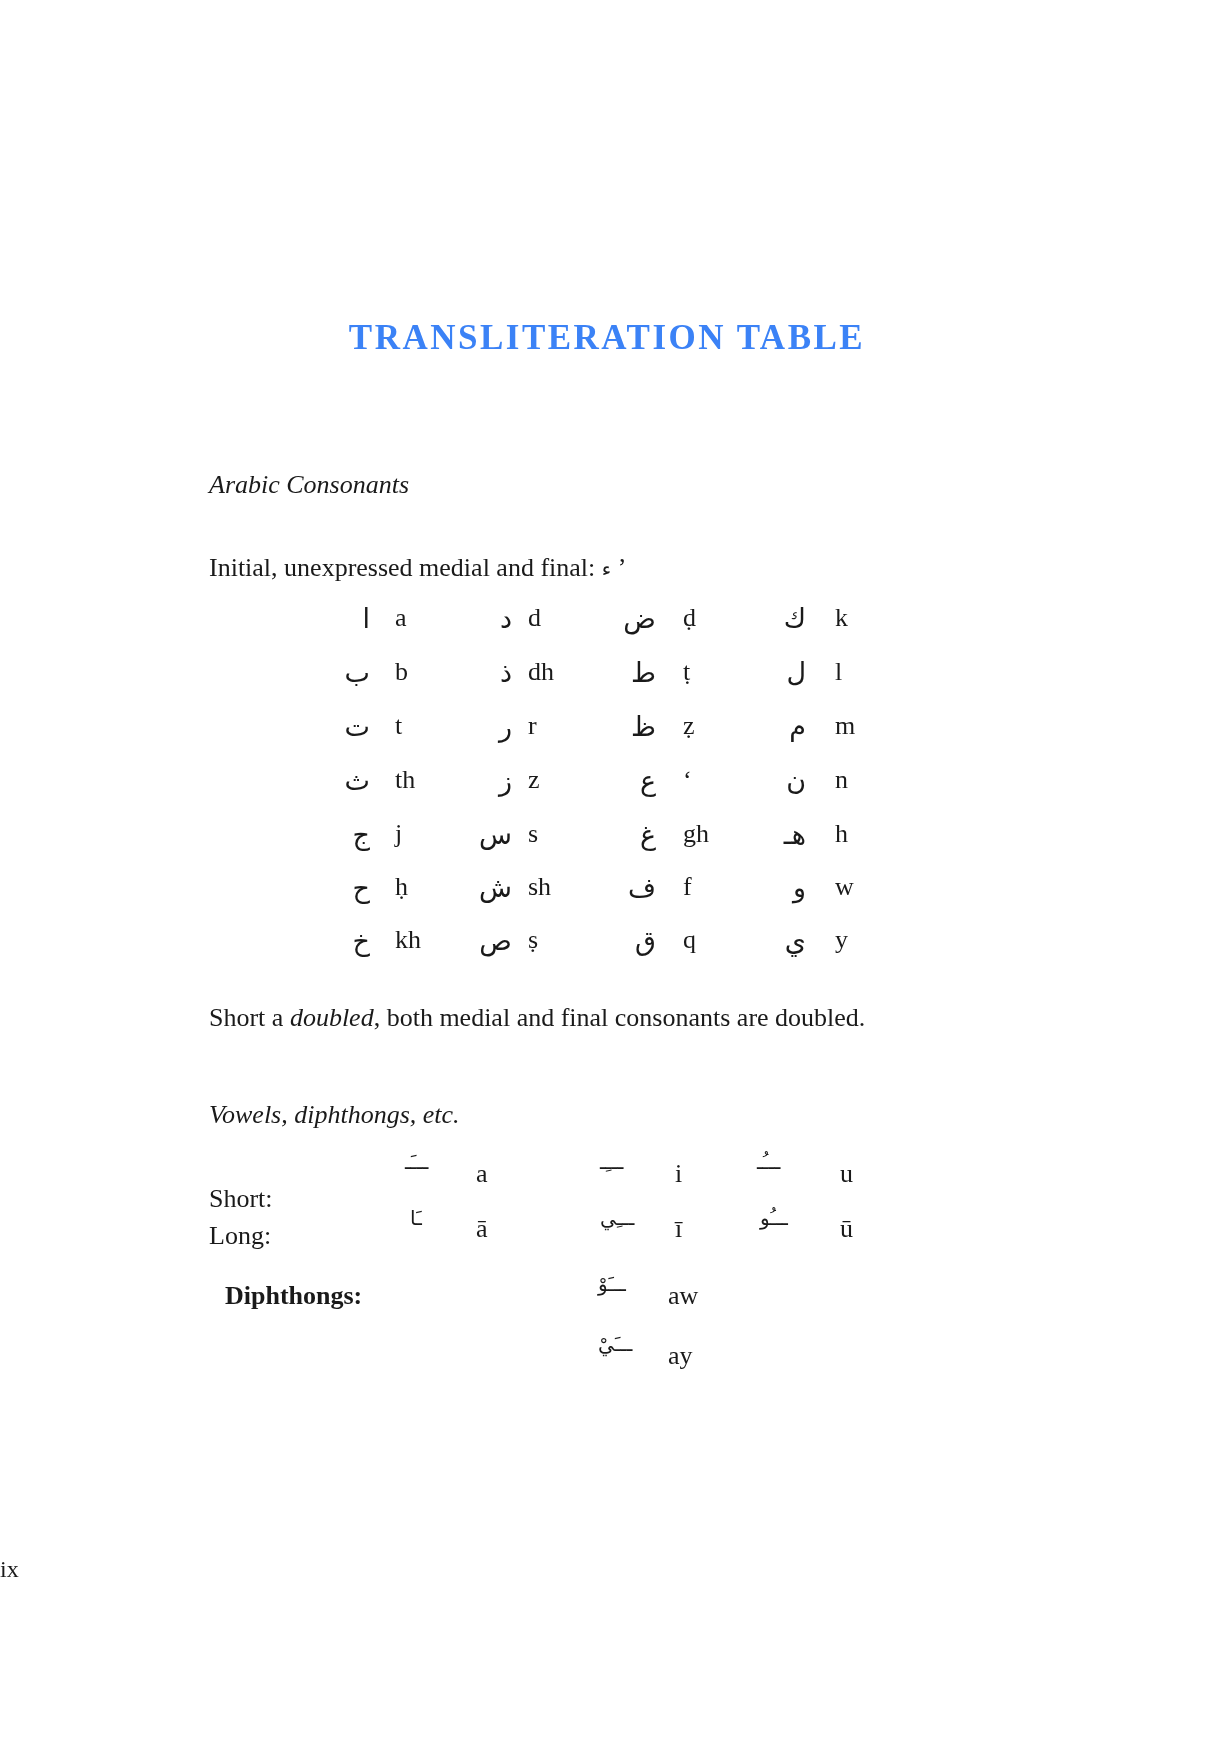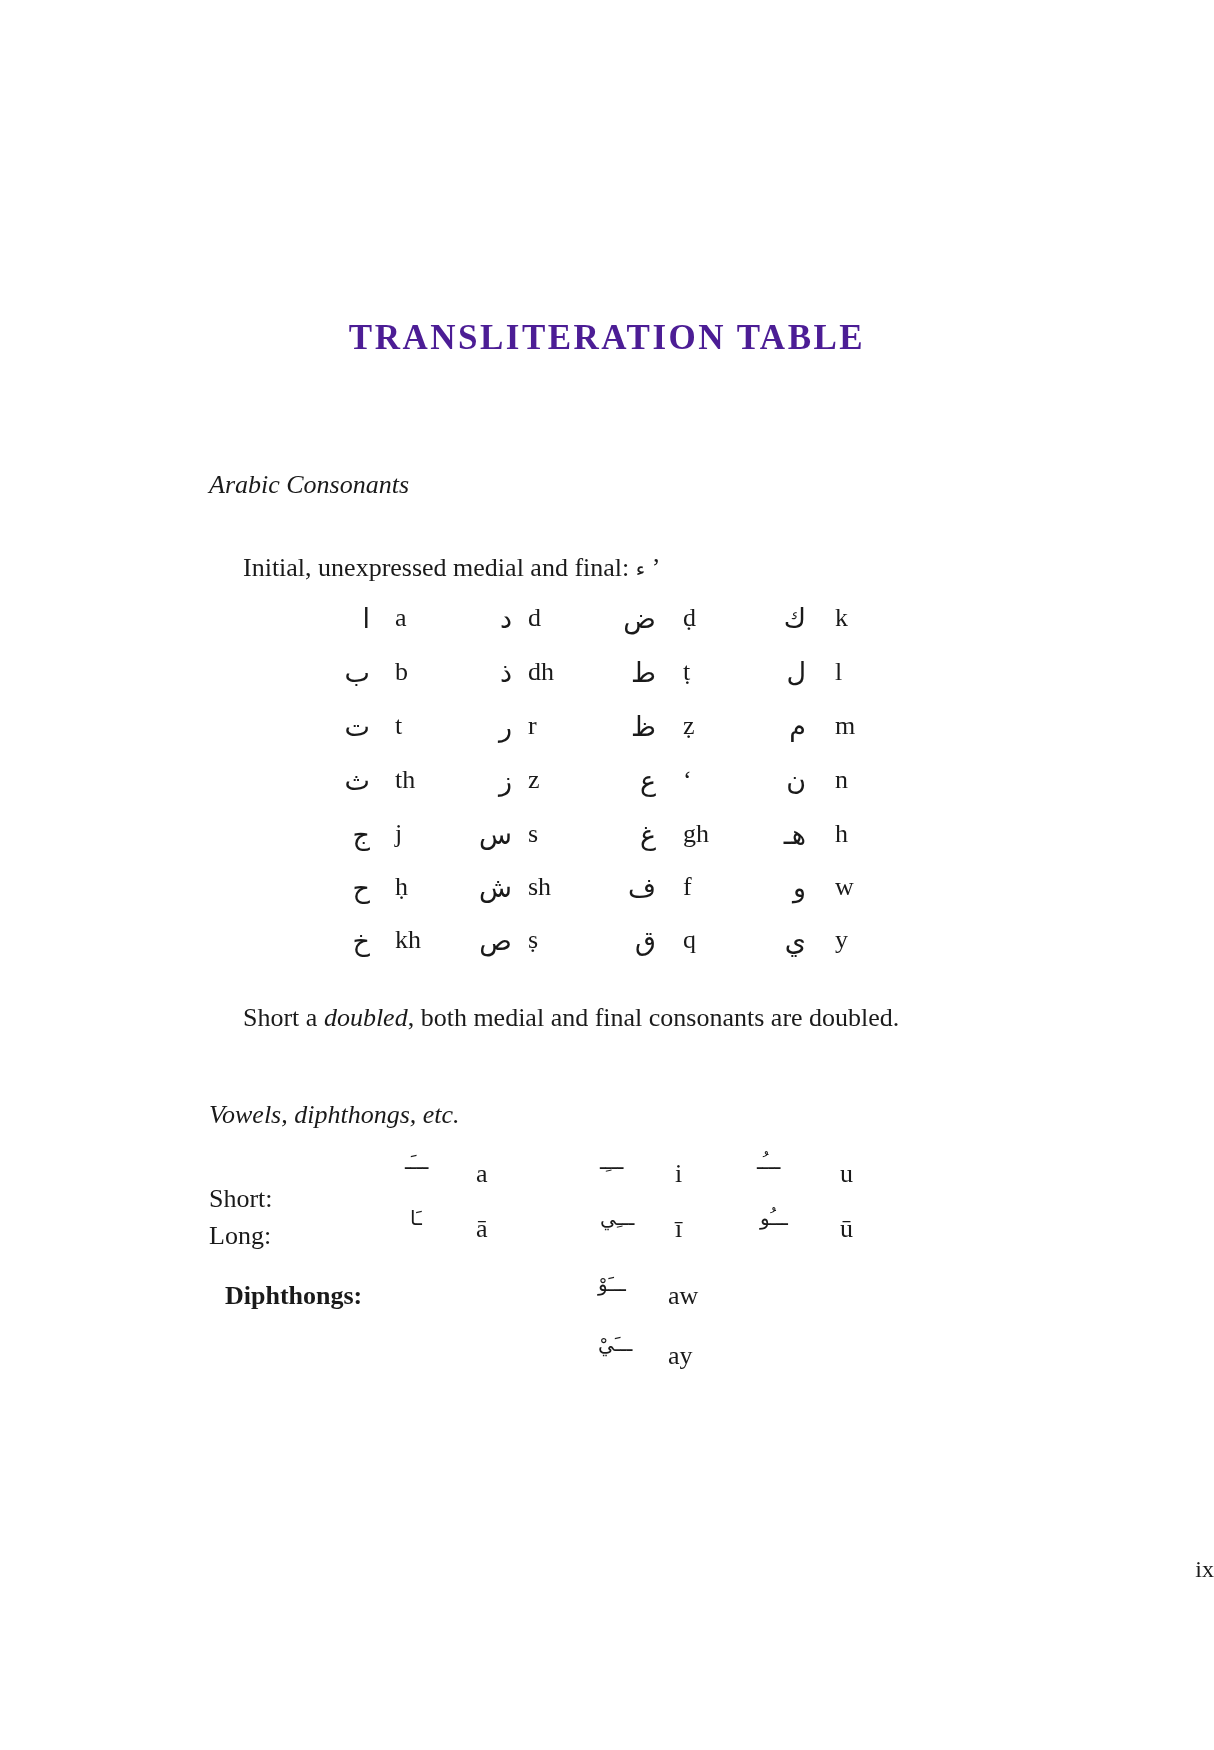--- a/index.html
+++ b/index.html
@@ -1,28 +1,28 @@
 <!DOCTYPE html>
 <html><head>
 <meta charset="utf-8">
 <style>
   html, body { margin:0; padding:0; background:#ffffff; }
   body { width:1214px; height:1750px; position:relative; overflow:hidden;
          font-family:"Liberation Serif","DejaVu Serif",serif; color:#1a1a1a; }
   .abs { position:absolute; white-space:nowrap; }
   .title { left:0; width:1214px; top:318px; text-align:center; font-size:35px;
-           font-weight:bold; letter-spacing:2.5px; color:#4c1d95; }
+           font-weight:bold; letter-spacing:2.5px; color:#3b82f6; }
   .ital { font-style:italic; font-size:26px; }
-  .txt { font-size:26px;margin-left:34px; }
+  .txt { font-size:26px; }
   .ar { font-family:"DejaVu Sans",sans-serif; font-size:27px; direction:rtl; text-align:right; }
   .lat { font-size:26px; }
   .grid-row { position:absolute; left:0; width:1214px; height:54px; }
   .cell-ar { position:absolute; width:60px; text-align:right; }
   .cell-lat { position:absolute; }
-  .pagenum { left:0; width:1214px; text-align:right; top:1556px; font-size:24px; }
+  .pagenum { left:0; width:1214px; text-align:left; top:1556px; font-size:24px; }
   .vlabel { font-size:26px; }
   .vmark { font-family:"DejaVu Sans",sans-serif; font-size:20px; direction:rtl; }
 </style>
 </head>
 <body>
 
 <div>
 
   <div class="abs title">TRANSLITERATION TABLE</div>
 

